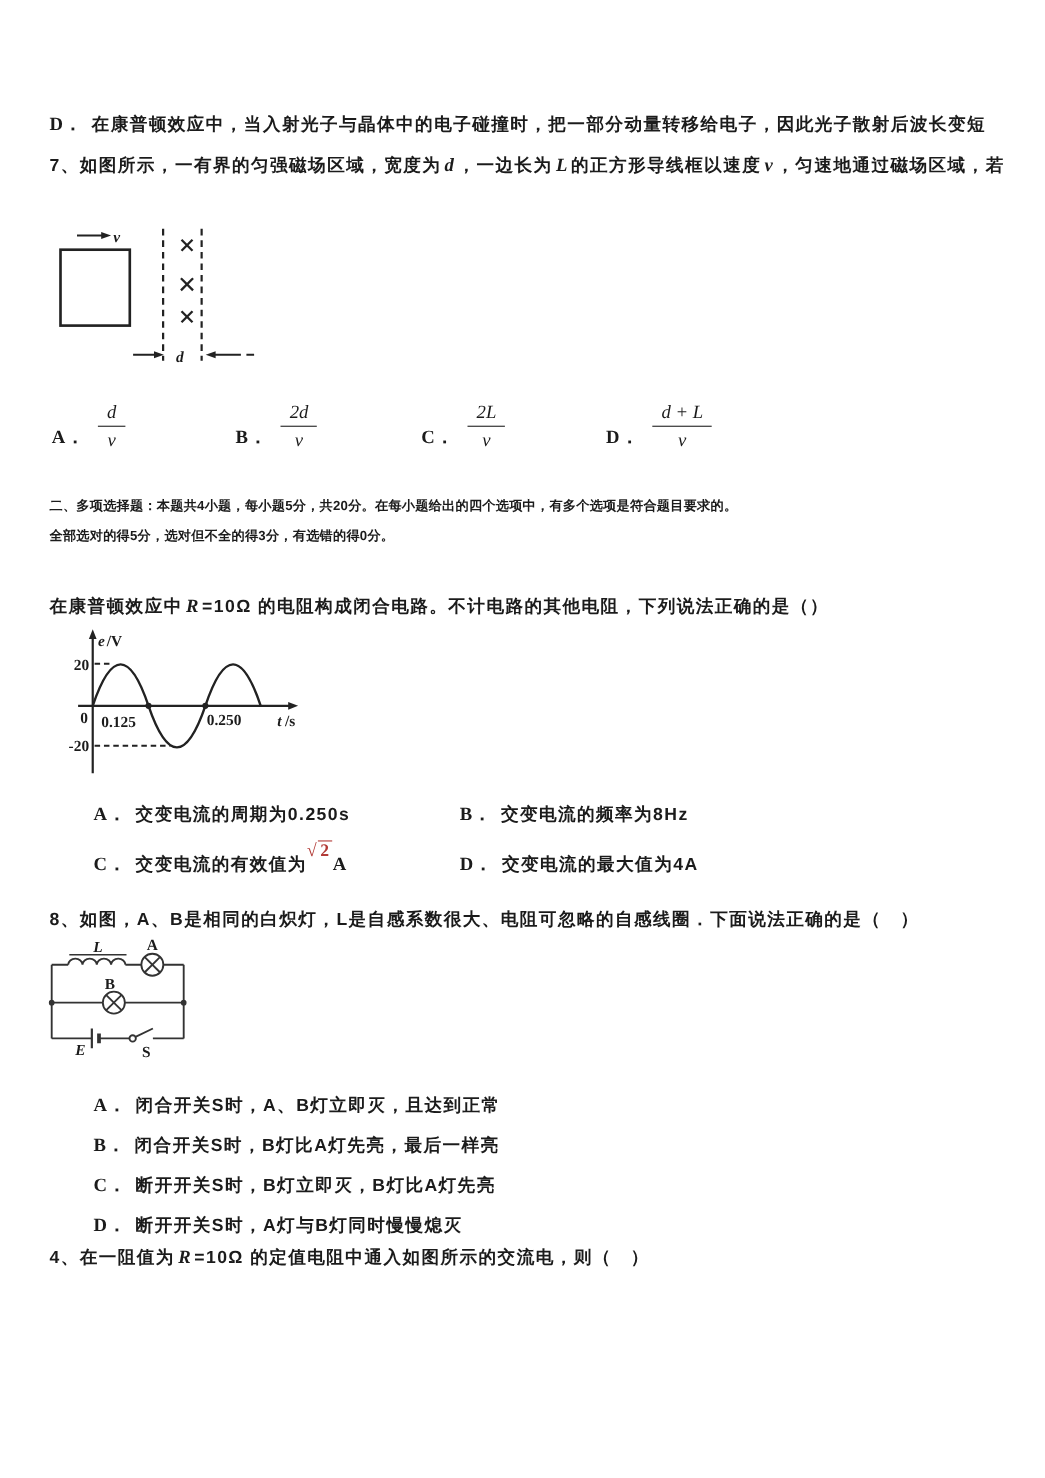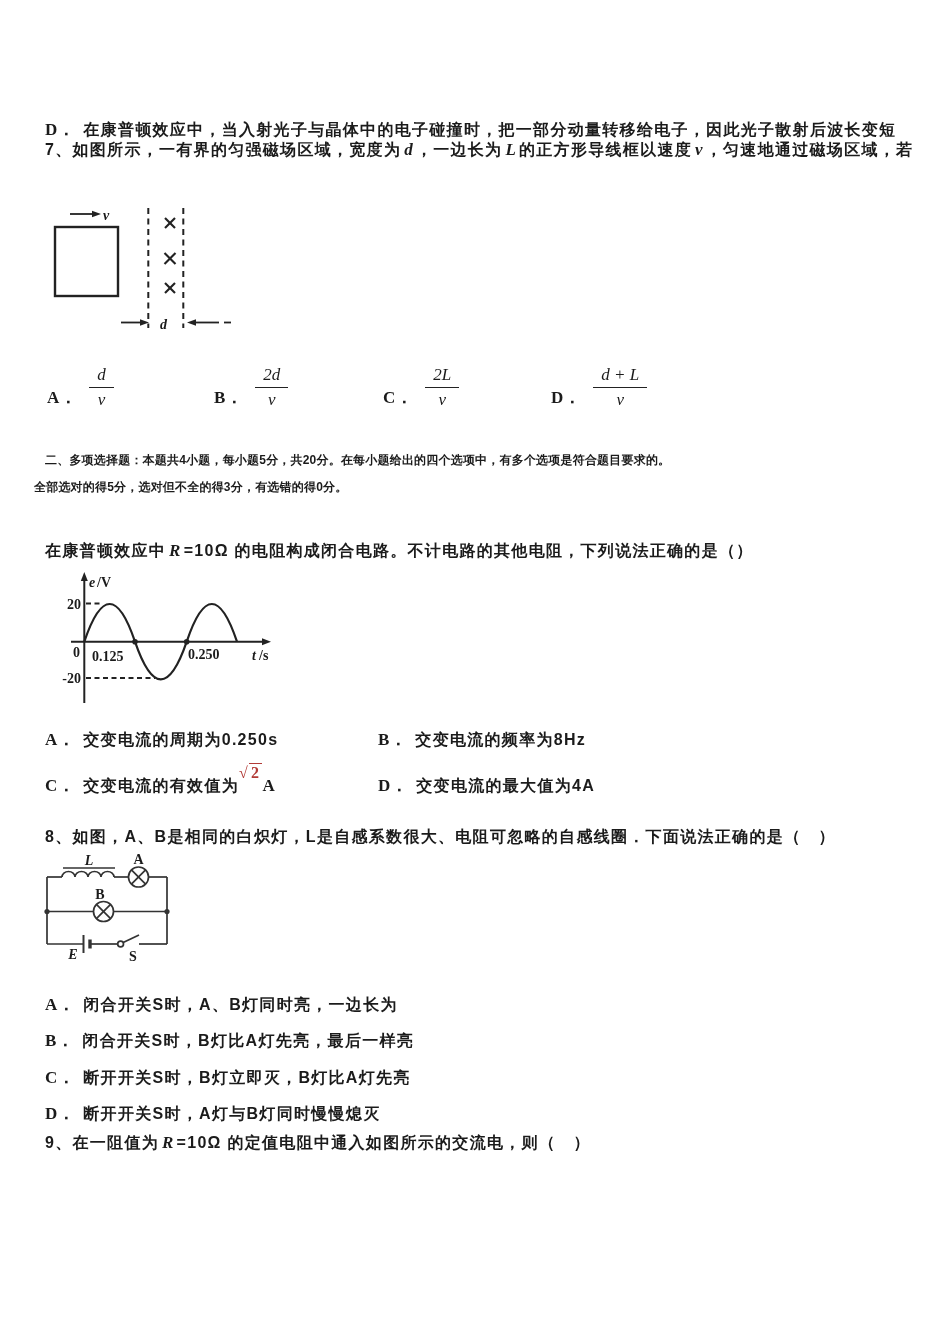--- a/index.html
+++ b/index.html
@@ -23,39 +23,39 @@
   .q6opt { position:absolute; top:366px; display:flex; align-items:flex-end; }
   .q6opt .optlabel { margin-right:12px; line-height:1; padding-bottom:2px; }
   .frac {
     display:inline-flex; flex-direction:column; align-items:center;
     font-family:"Liberation Serif", serif; font-style:italic;
     font-size:17px; line-height:1; font-weight:500;
   }
   .frac .num { display:block; padding:0 8px 4px; border-bottom:1.5px solid #222; }
   .frac .den { display:block; padding-top:3px; }
   
-  .opt { position:absolute; white-space:nowrap; }
+  .opt { position:absolute; white-space:nowrap;margin-left:40px; }
   .sqrt {
     position:relative; top:-13px; color:#b23b37;
     font-family:"Liberation Serif", serif; font-size:16px; font-weight:600;
   }
   .sqrt .rad { border-top:1.6px solid #b23b37; padding:0 2px; }
   .lat { font-family:"Liberation Serif", serif; font-weight:bold; font-size:17px; }
   svg { position:absolute; }
   svg text {
     font-family:"Liberation Serif", serif; font-weight:bold; font-size:14px; fill:#1b1b1b;
   }
   svg text.it { font-style:italic; }
 </style>
 </head>
 <body>
 
 <div id="page">
 
-  <div class="line cn" style="left:45px; top:120px">
+  <div class="line cn" style="left:45px; top:103px">
     <span class="optlabel">D．</span><span>在康普顿效应中，当入射光子与晶体中的电子碰撞时，把一部分动量转移给电子，因此光子散射后波长变短</span>
   </div>
 
   <div class="line cn" style="left:45px; top:140px">
     <span>7、如图所示，一有界的匀强磁场区域，宽度为</span><span class="var">d</span><span>，一边长为</span><span class="var">L</span><span>的正方形导线框以速度</span><span class="var">v</span><span>，匀速地通过磁场区域，若</span>
   </div>
 
   <svg style="left:45px; top:198px" width="220" height="140" viewBox="0 0 220 140">
     <g stroke="#222" stroke-width="1.8" fill="none">
       <line x1="25" y1="16" x2="48" y2="16"></line>
@@ -106,21 +106,21 @@
   </div>
   <div class="q6opt" style="left:551px">
     <span class="optlabel">D．</span>
     <span class="frac">
         <span class="num">d + L</span>
         <span class="den">v</span>
       </span>
   </div>
 
   <div class="line cn tight" style="left:45px; top:451px">二、多项选择题：本题共4小题，每小题5分，共20分。在每小题给出的四个选项中，有多个选项是符合题目要求的。</div>
-  <div class="line cn tight" style="left:34px; top:478px">全部选对的得5分，选对但不全的得3分，有选错的得0分。</div>
+  <div class="line cn tight" style="left:45px; top:478px">全部选对的得5分，选对但不全的得3分，有选错的得0分。</div>
 
   <div class="line cn" style="left:45px; top:541px">
     <span>在康普顿效应中</span><span class="var">R</span><span>=10Ω 的电阻构成闭合电路。不计电路的其他电阻，下列说法正确的是（）</span>
   </div>
 
   <svg style="left:40px; top:570px" width="260" height="135" viewBox="0 0 260 135">
     <g stroke="#222" stroke-width="2" fill="none">
       <line x1="44.3" y1="133" x2="44.3" y2="8"></line>
       <line x1="31" y1="71.7" x2="225" y2="71.7"></line>
     </g>
@@ -185,29 +185,29 @@
     <circle cx="5" cy="59.5" r="2.6" fill="#333"></circle>
     <circle cx="125" cy="59.5" r="2.6" fill="#333"></circle>
     <text class="it" x="47" y="13" font-size="15" text-anchor="middle">L</text>
     <text x="96.5" y="12" font-size="15" text-anchor="middle">A</text>
     <text x="58" y="47" font-size="15" text-anchor="middle">B</text>
     <text class="it" x="31" y="107" font-size="15" text-anchor="middle">E</text>
     <text x="91" y="109" font-size="15" text-anchor="middle">S</text>
   </svg>
 
   <div class="opt cn" style="left:45px; top:995px">
-    <span class="optlabel">A．</span><span>闭合开关S时，A、B灯同时亮，一边长为</span>
+    <span class="optlabel">A．</span><span>闭合开关S时，A、B灯立即灭，且达到正常</span>
   </div>
   <div class="opt cn" style="left:45px; top:1031px">
     <span class="optlabel">B．</span><span>闭合开关S时，B灯比A灯先亮，最后一样亮</span>
   </div>
   <div class="opt cn" style="left:45px; top:1068px">
     <span class="optlabel">C．</span><span>断开开关S时，B灯立即灭，B灯比A灯先亮</span>
   </div>
   <div class="opt cn" style="left:45px; top:1104px">
     <span class="optlabel">D．</span><span>断开开关S时，A灯与B灯同时慢慢熄灭</span>
   </div>
 
   <div class="line cn" style="left:45px; top:1133px">
-    <span>9、在一阻值为</span><span class="var">R</span><span>=10Ω 的定值电阻中通入如图所示的交流电，则（　）</span>
+    <span>4、在一阻值为</span><span class="var">R</span><span>=10Ω 的定值电阻中通入如图所示的交流电，则（　）</span>
   </div>
 
 </div>
 
 </body></html>

